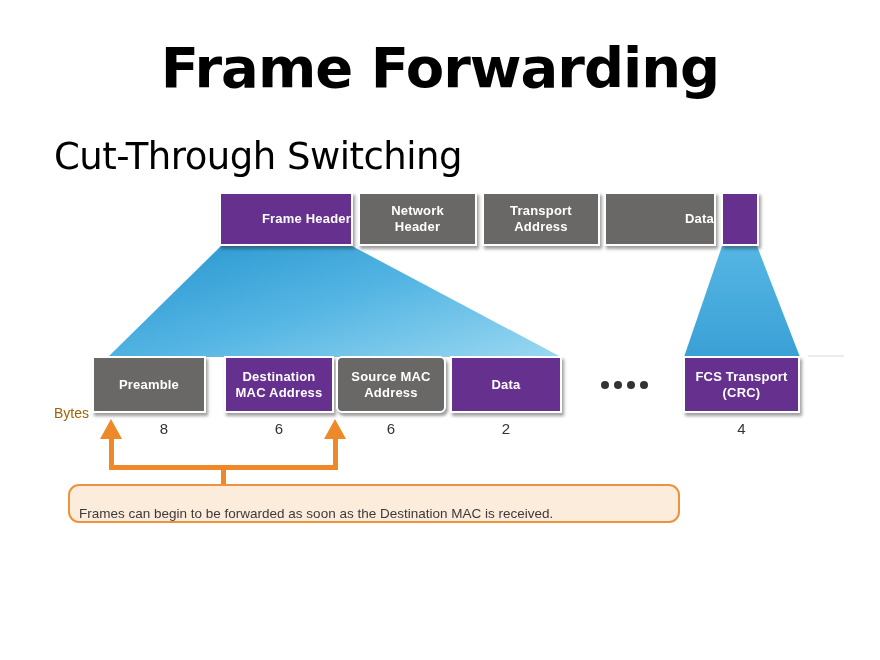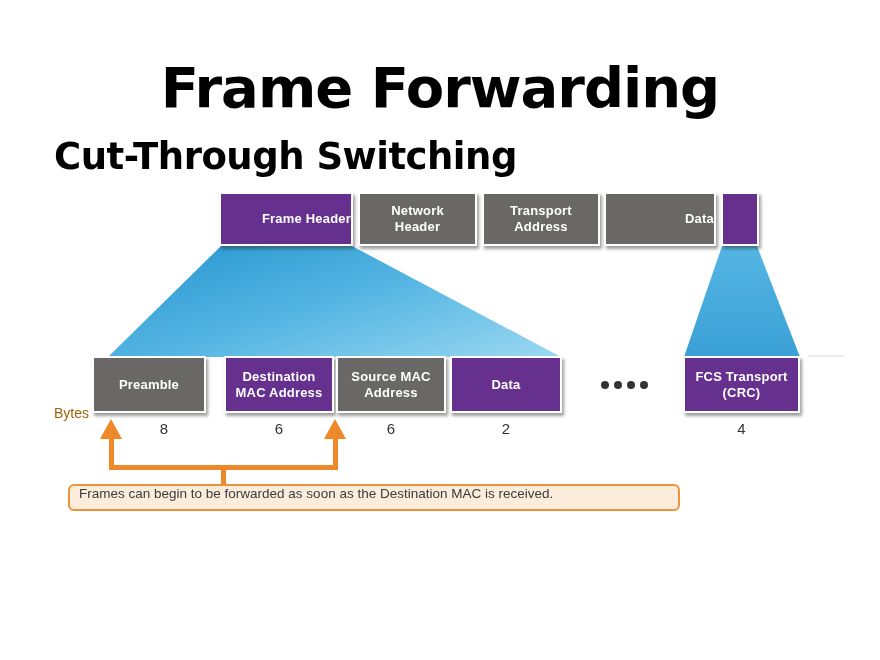--- a/index.html
+++ b/index.html
@@ -16,27 +16,26 @@
     position: absolute;
     left: 0; top: 34px;
     width: 880px;
     text-align: center;
     font-family: "DejaVu Sans", sans-serif;
     font-weight: bold;
     font-size: 56px;
     line-height: 68px;
     color: #000000;
     letter-spacing: -1px;
-    margin-top: 20px;
   }
   .section-heading {
     position: absolute;
     left: 54px; top: 134px;
     font-family: "DejaVu Sans", sans-serif;
-    font-weight: bold;
+    font-weight: normal;
     font-size: 37px;
     line-height: 46px;
     color: #000000;
     letter-spacing: -0.5px;
   }
   svg.cones { position: absolute; left: 0; top: 0; z-index: 1; }
   .fbox {
     position: absolute;
     z-index: 2;
     border: 2px solid #ffffff;
@@ -88,27 +87,27 @@
     position: absolute;
     width: 0; height: 0;
     border-left: 11px solid transparent;
     border-right: 11px solid transparent;
     border-bottom: 20px solid #ef8829;
     z-index: 3;
   }
   .caption-box {
     position: absolute;
     left: 68px; top: 484px;
-    width: 612px; height: 27px;
+    width: 612px; height: 39px;
     background: #fcecdb;
     border: 2px solid #f0913c;
-    border-radius: 6px;
+    border-radius: 11px;
     z-index: 3;
     display: flex;
-    align-items: flex-start;
+    align-items: flex-end;
     padding-left: 9px;
     font-size: 13.5px;
     color: #3b3b3b;
   }
   .artifact-line {
     position: absolute;
     left: 808px; top: 355px;
     width: 36px; height: 2px;
     background: #ececec;
     z-index: 1;
@@ -158,21 +157,21 @@
     </div>
   </div>
 
   <div class="bottom-row">
     <div class="fbox gray" style="left:92px; width:114px;">
       <span>Preamble</span>
     </div>
     <div class="fbox purple" style="left:224px; width:110px;">
       <span>Destination MAC Address</span>
     </div>
-    <div class="fbox gray" style="left:336px; width:110px;">
+    <div class="fbox gray" style="left:336px; width:110px;border-radius:6px;">
       <span>Source MAC Address</span>
     </div>
     <div class="fbox purple" style="left:450px; width:112px;">
       <span>Data</span>
     </div>
     <div class="fbox purple" style="left:683px; width:117px;">
       <span>FCS Transport (CRC)</span>
     </div>
   </div>
 

